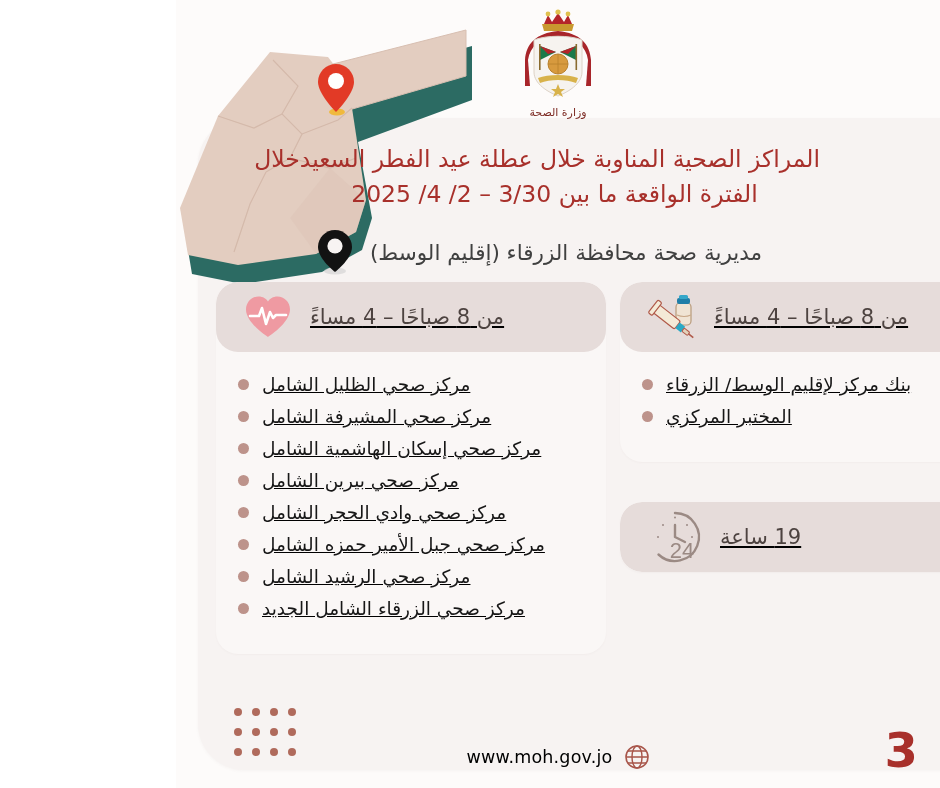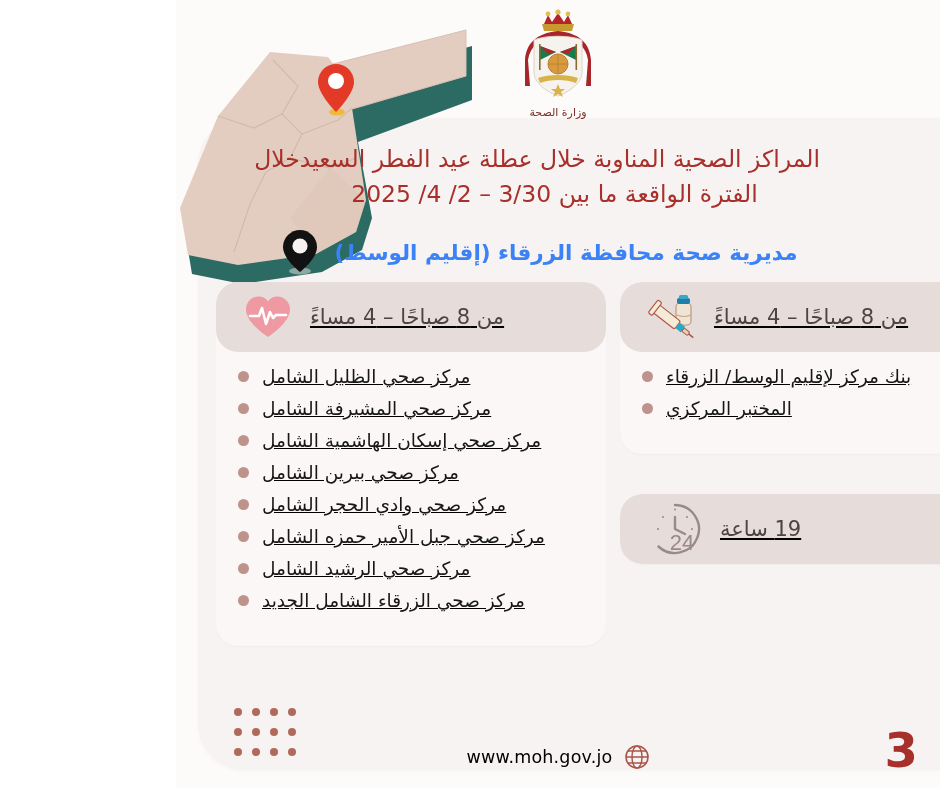--- a/index.html
+++ b/index.html
@@ -73,23 +73,23 @@
     font-weight: 400;
     white-space: nowrap;
   }
   .subtitle-row {
     position: absolute; left: 0; right: 0; top: 228px;
     display: flex; align-items: center; justify-content: center;
     gap: 14px;
     padding-right: 40px;
   }
   .subtitle-text {
-    color: #3b82f6;
+    color: #404040;
     font-size: 21.5px;
-    font-weight: 700;
+    font-weight: 400;
     white-space: nowrap;
   }
 
   
   .cols {
     position: absolute; left: 40px; top: 282px;
     width: 860px; height: 430px;
     display: flex; flex-direction: row-reverse;
     gap: 8px;
     text-decoration: underline;
@@ -117,21 +117,21 @@
   .card-head-title {
     color: #4d4340;
     font-size: 21px;
     white-space: nowrap;
   }
   .card-icon { width: 52px; height: 52px; flex: none; }
   .card-icon.clock { width: 58px; height: 58px; }
 
   .card-list {
     list-style: none;
-    padding: 12px 22px 26px 22px;
+    padding: 20px 22px 26px 22px;
   }
   .card-list li {
     display: flex; flex-direction: row-reverse;
     align-items: center; gap: 13px;
     margin-bottom: 7px;
   }
   .bullet {
     width: 11px; height: 11px; border-radius: 50%;
     background: #bd938b; flex: none;
   }

